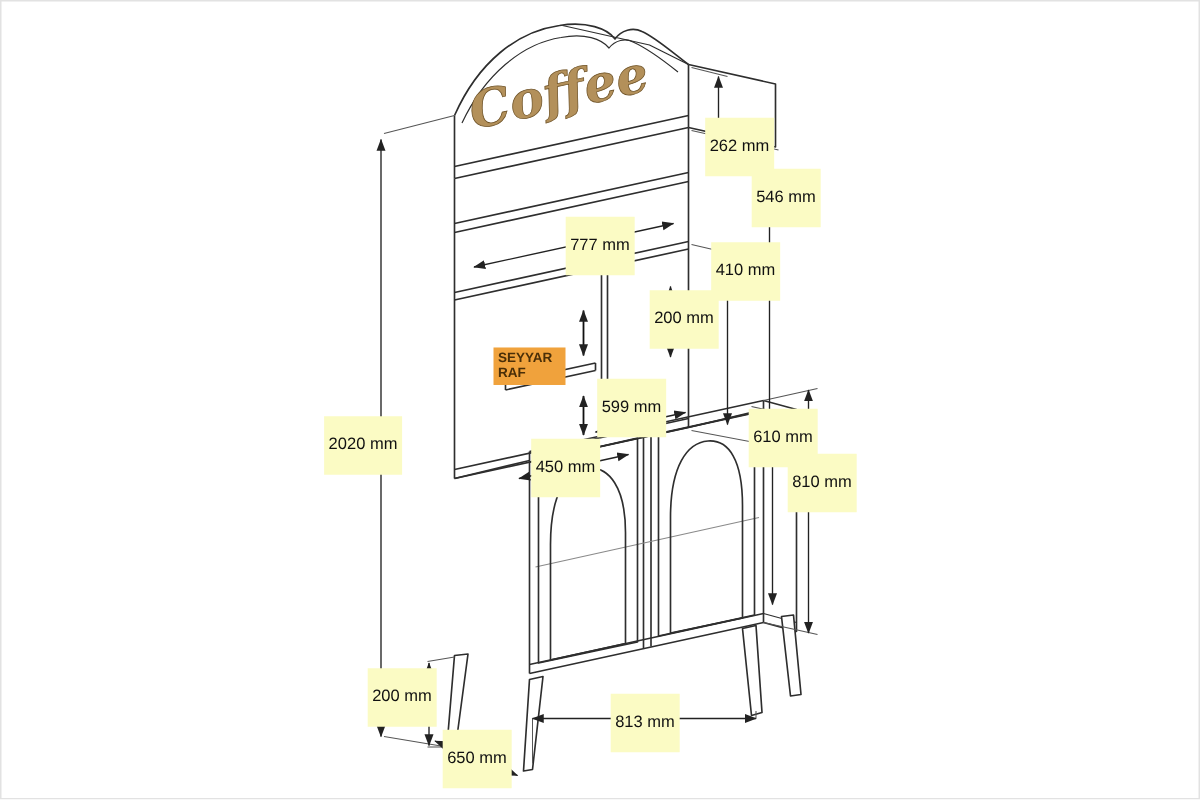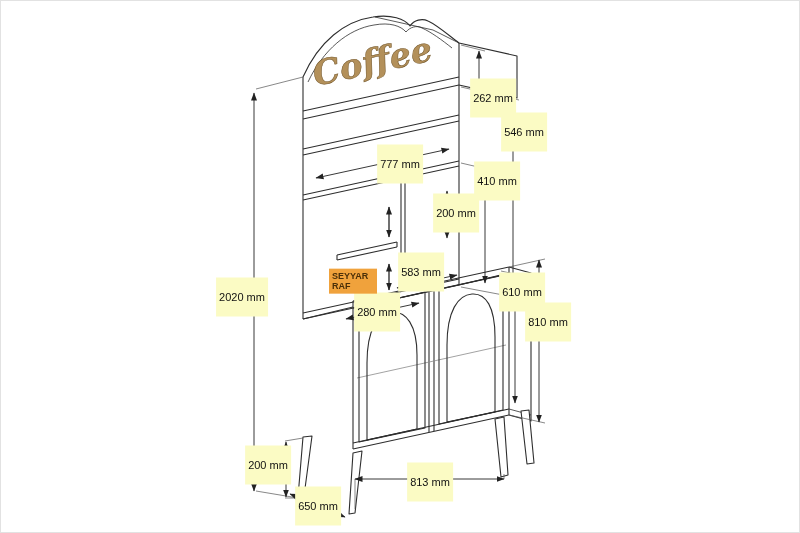--- a/index.html
+++ b/index.html
@@ -12,21 +12,21 @@
   .dim{
     position:absolute;transform:translate(-50%,-50%);
     background:#FBFBC4;color:#111;
     font:11px/15px "Liberation Sans",sans-serif;
     padding:12px 3px;white-space:nowrap;z-index:5;
   }
   .shelf-tag{
     position:absolute;transform:translate(-50%,-50%);
     background:#F0A23C;color:#4a2f08;
     font:bold 9px/1.15 "Liberation Sans",sans-serif;
-    padding:2px 3px;width:42px;z-index:5;margin-top:37px;
+    padding:2px 3px;width:42px;z-index:5;
   }
   .sign-text{
     font-family:"DejaVu Serif","Liberation Serif",serif;
     font-style:italic;font-weight:bold;
   }
 </style>
 </head>
 <body>
 
 <div id="canvas">
@@ -153,23 +153,23 @@
       <line x1="538" y1="259" x2="538" y2="421" marker-start="url(#ah)" marker-end="url(#ah)"></line>
     </g>
   </svg>
 
   <div class="dim" style="left:241px;top:296px">2020 mm</div>
   <div class="dim" style="left:492px;top:97px">262 mm</div>
   <div class="dim" style="left:523px;top:131px">546 mm</div>
   <div class="dim" style="left:399px;top:163px">777 mm</div>
   <div class="dim" style="left:496px;top:180px">410 mm</div>
   <div class="dim" style="left:455px;top:212px">200 mm</div>
-  <div class="dim" style="left:420px;top:271px">583 mm</div>
+  <div class="dim" style="left:420px;top:271px">599 mm</div>
   <div class="dim" style="left:521px;top:291px">610 mm</div>
-  <div class="dim" style="left:376px;top:311px">280 mm</div>
+  <div class="dim" style="left:376px;top:311px">450 mm</div>
   <div class="dim" style="left:547px;top:321px">810 mm</div>
   <div class="dim" style="left:267px;top:464px">200 mm</div>
   <div class="dim" style="left:429px;top:481px">813 mm</div>
   <div class="dim" style="left:317px;top:505px">650 mm</div>
 
   <div class="shelf-tag" style="left:352px;top:243px">SEYYAR RAF</div>
 
 </div>
 
 </body></html>

